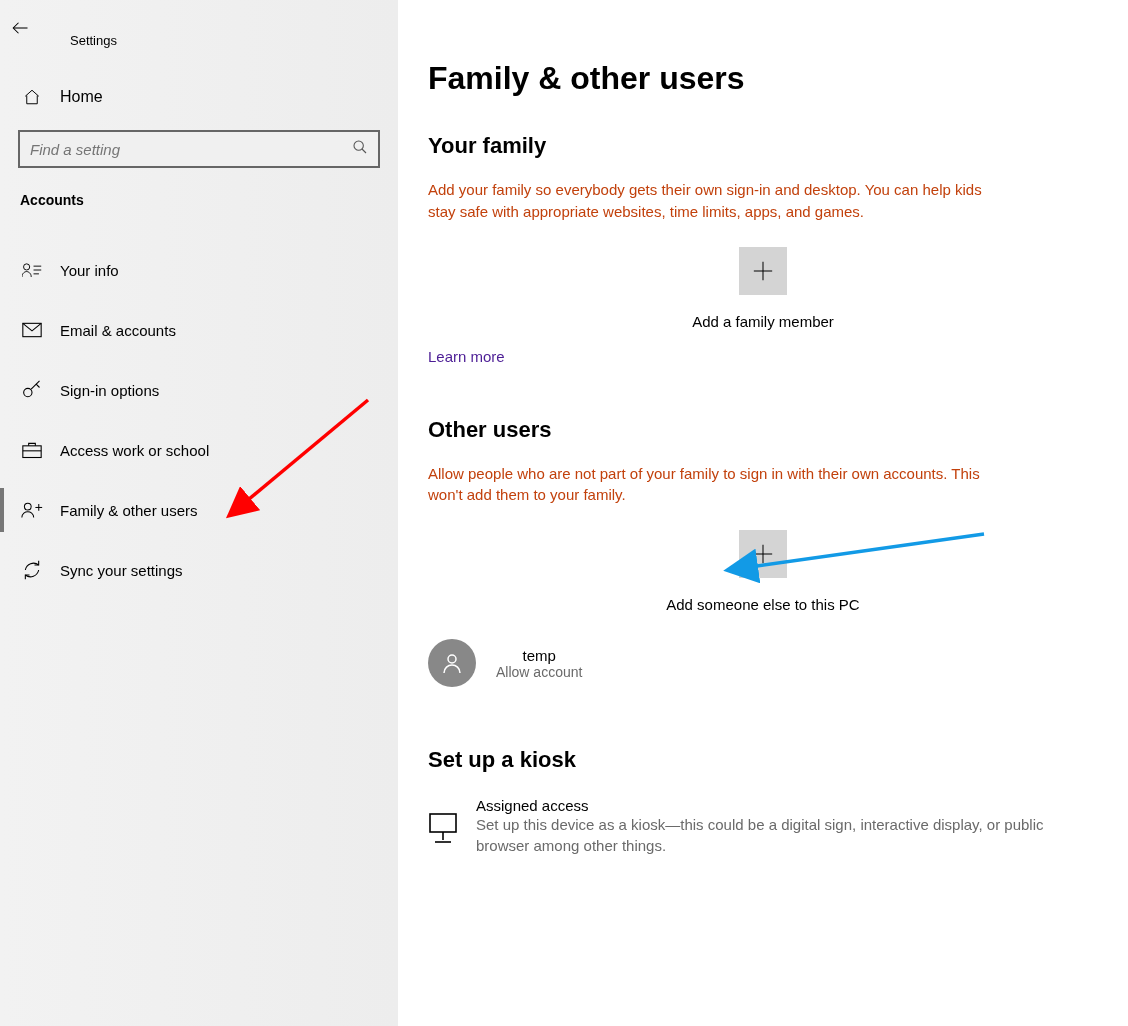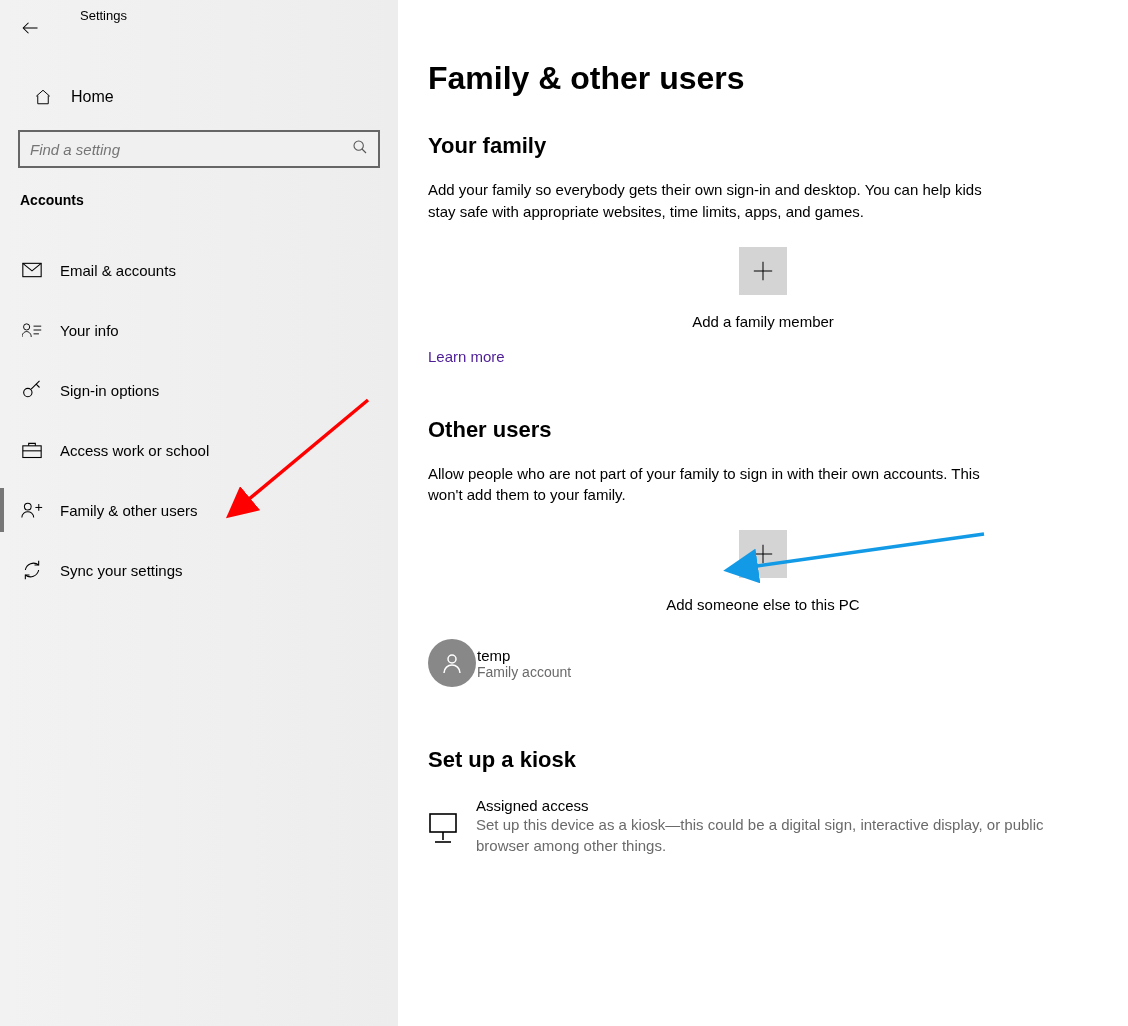--- a/index.html
+++ b/index.html
@@ -8,34 +8,33 @@
     
     .sidebar {
       position: relative;
       width: 398px;
       height: 100%;
       background: linear-gradient(to right, #f2f2f2 0%, #ededed 100%);
       padding-top: 8px;
     }
     .titlebar {
       display: flex;
-      align-items: flex-start;
+      align-items: flex-end;
       height: 40px;
-      padding-left: 10px;
     }
     .back-btn {
       width: 40px; height: 40px;
       display: flex; align-items: center; justify-content: center;
       cursor: pointer;
     }
     .title-text { font-size: 13px; margin-left: 30px; }
 
     .home-row {
       display: flex; align-items: center;
-      padding: 12px 31px;
+      padding: 12px 20px;
       margin-top: 28px;
       cursor: pointer;
     }
     .home-row .icon { width: 24px; display:flex; align-items:center; justify-content:center; }
     .home-row .label { font-size: 16px; margin-left: 16px; }
 
     .search-wrap { padding: 12px 18px 0 18px; }
     .search-box {
       display: flex; align-items: center;
       border: 2px solid #666;
@@ -66,38 +65,38 @@
       background: #777;
     }
     .nav-item .icon { width: 24px; display:flex; align-items:center; justify-content:center; }
     .nav-item .label { font-size: 15px; margin-left: 16px; }
 
     
     .content { flex: 1; padding: 60px 30px 30px 30px; overflow: auto; position: relative; }
     h1 { font-size: 32px; font-weight: 600; margin-bottom: 36px; }
     h2 { font-size: 22px; font-weight: 600; margin-bottom: 20px; margin-top: 32px; }
     h2:first-of-type { margin-top: 0; }
-    .desc { font-size: 15px; line-height: 1.45; color: #000000; max-width: 560px; margin-bottom: 24px; }
+    .desc { font-size: 15px; line-height: 1.45; color: #c2410c; max-width: 560px; margin-bottom: 24px; }
 
     .add-row {
       display: flex; align-items: center; gap: 18px;
       margin-bottom: 18px; cursor: pointer; flex-direction: column;
     }
     .add-tile {
       width: 48px; height: 48px;
       background: #d4d4d4;
       display: flex; align-items: center; justify-content: center;
     }
     .add-label { font-size: 15px; }
 
     .link { color: #4c1d95; font-size: 15px; cursor: pointer; display: inline-block; margin-bottom: 20px; }
 
     .user-row {
-      display: flex; align-items: center; gap: 1px;
-      margin-top: 26px; cursor: pointer;
+      display: flex; align-items: center; gap: 20px;
+      margin-top: 26px; cursor: pointer; text-align: center;
     }
     .avatar {
       width: 48px; height: 48px; border-radius: 50%;
       background: #888; display:flex; align-items:center; justify-content:center;
     }
     .user-text .name { font-size: 15px; }
     .user-text .type { font-size: 14px; color: #6a6a6a; }
 
     .kiosk-row { display:flex; align-items:center; gap: 18px; margin-top: 24px; cursor: pointer; max-width: 640px; }
     .kiosk-icon { width: 38px; display:flex; justify-content:center; padding-top:2px; }
@@ -144,39 +143,39 @@
         </svg>
       </span>
     </div>
   </div>
 
   <div class="section-title">Accounts</div>
 
   <nav class="nav">
     <div class="nav-item">
       <span class="icon">
-        <svg width="20" height="16" viewBox="0 0 24 18" fill="none" stroke="#000" stroke-width="1.3">
-          <rect x="1" y="1" width="22" height="16"></rect>
-            <polyline points="1,1 12,10 23,1"></polyline>
-        </svg>
-      </span>
-      <span class="label">Email &amp; accounts</span>
-    </div>
-
-    <div class="nav-item">
-      <span class="icon">
         <svg width="20" height="18" viewBox="0 0 26 20" fill="none" stroke="#000" stroke-width="1.2">
           <circle cx="6" cy="6" r="4"></circle>
             <path d="M0 19c0-5 4-7 6-7s6 2 6 7"></path>
           <line x1="15" y1="5" x2="25" y2="5"></line>
             <line x1="15" y1="10" x2="25" y2="10"></line>
             <line x1="15" y1="15" x2="22" y2="15"></line>
         </svg>
       </span>
       <span class="label">Your info</span>
+    </div>
+
+    <div class="nav-item">
+      <span class="icon">
+        <svg width="20" height="16" viewBox="0 0 24 18" fill="none" stroke="#000" stroke-width="1.3">
+          <rect x="1" y="1" width="22" height="16"></rect>
+            <polyline points="1,1 12,10 23,1"></polyline>
+        </svg>
+      </span>
+      <span class="label">Email &amp; accounts</span>
     </div>
 
     <div class="nav-item">
       <span class="icon">
         <svg width="20" height="20" viewBox="0 0 24 24" fill="none" stroke="#000" stroke-width="1.3">
           <circle cx="7" cy="15" r="5"></circle>
             <line x1="11" y1="11" x2="21" y2="1"></line>
             <line x1="17" y1="5" x2="21" y2="9"></line>
         </svg>
       </span>
@@ -262,21 +261,21 @@
 
   <div class="user-row">
     <div class="avatar">
       <svg width="24" height="24" viewBox="0 0 24 24" fill="none" stroke="#fff" stroke-width="1.5">
         <circle cx="12" cy="8" r="4"></circle>
           <path d="M4 22c0-5 4-8 8-8s8 3 8 8"></path>
       </svg>
     </div>
     <div class="user-text">
       <div class="name">temp</div>
-      <div class="type">Family account</div>
+      <div class="type">Allow account</div>
     </div>
   </div>
 
   <h2 style="margin-top:60px">Set up a kiosk</h2>
   <div class="kiosk-row">
     <div class="kiosk-icon">
       <svg width="30" height="32" viewBox="0 0 30 32" fill="none" stroke="#000" stroke-width="1.6">
         <rect x="2" y="2" width="26" height="18"></rect>
           <line x1="15" y1="20" x2="15" y2="28"></line>
           <line x1="7" y1="30" x2="23" y2="30"></line>

